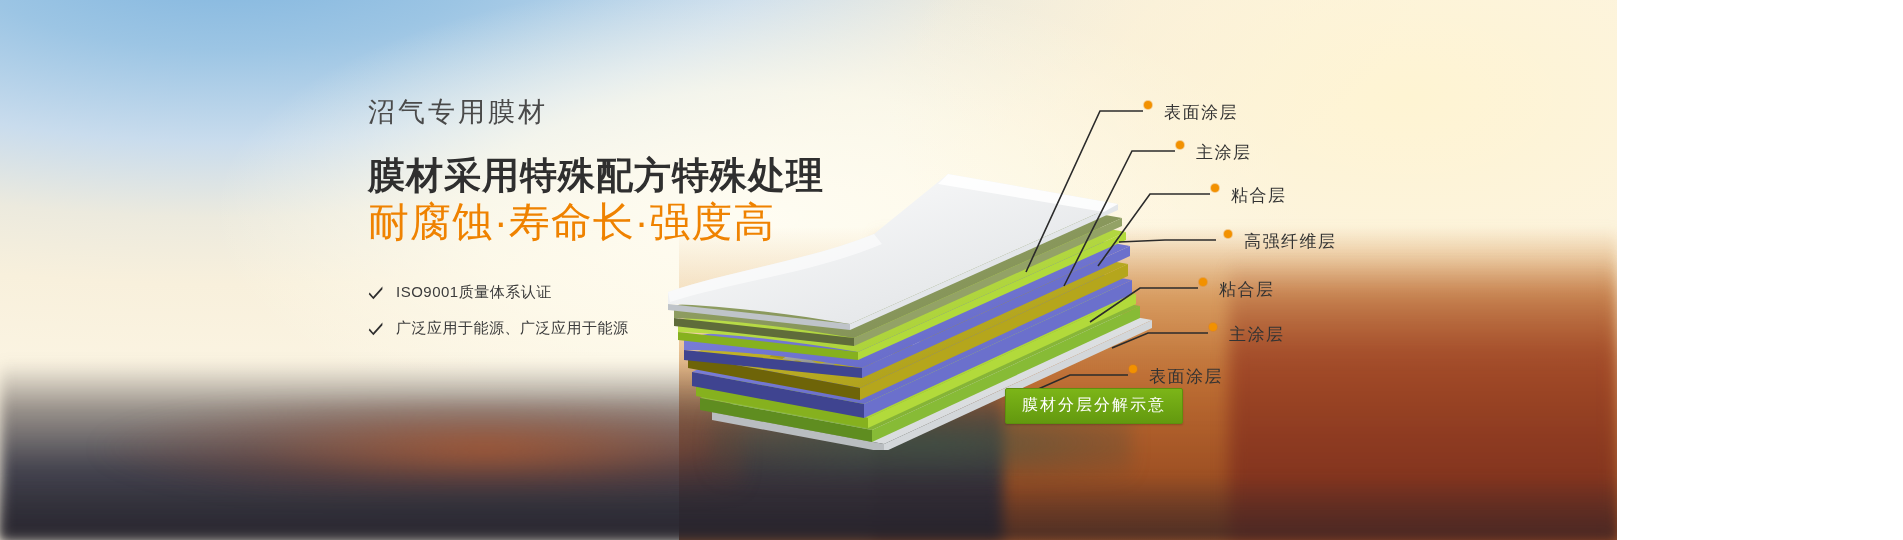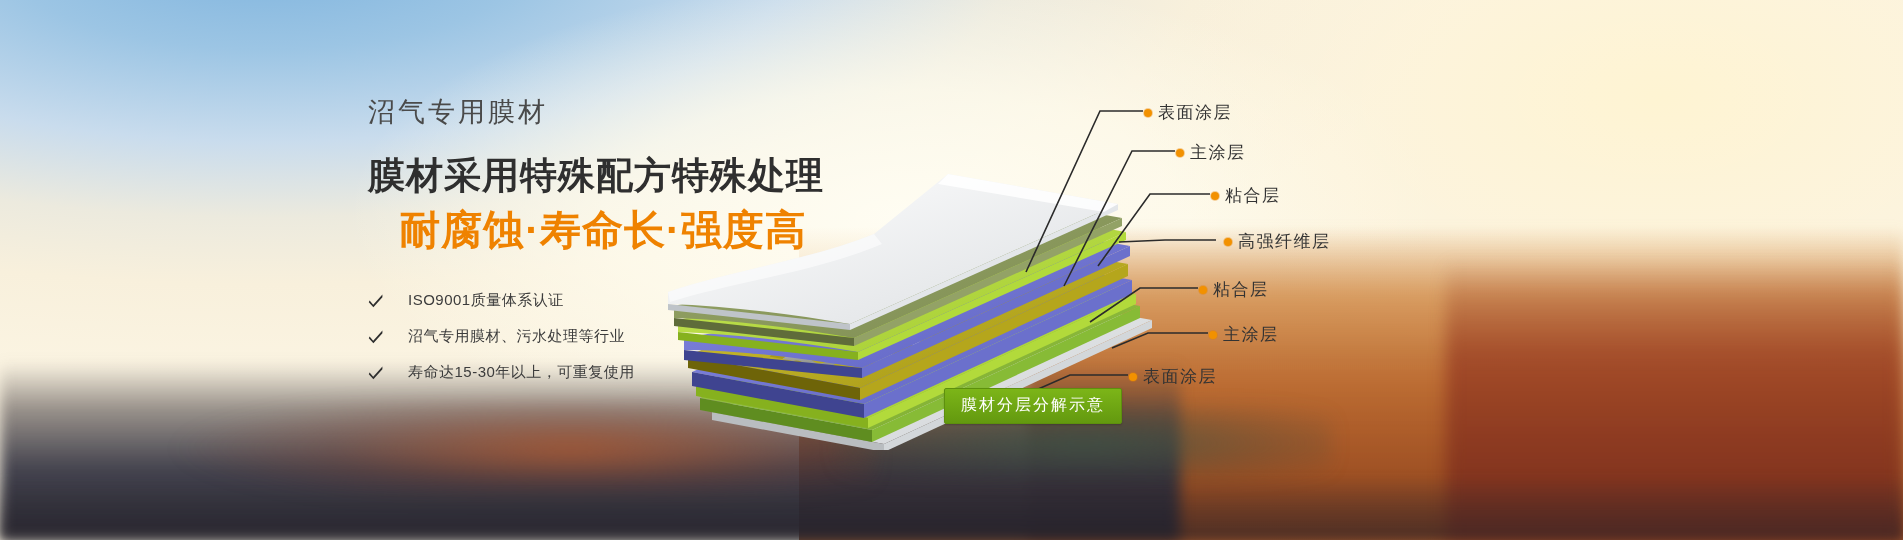--- a/index.html
+++ b/index.html
@@ -1,21 +1,21 @@
 <!DOCTYPE html>
 <html><head>
 <meta charset="utf-8">
 <style>
   html,body{margin:0;padding:0;}
   body{
     width:1903px;height:540px;overflow:hidden;
     font-family:"Liberation Sans","DejaVu Sans",sans-serif;
   }
   .banner{
-    position:relative;width:1903px;height:540px;overflow:hidden;
+    position:relative;width:1617px;height:540px;overflow:hidden;
     background:#f3eddf;
   }
 
   
   .bg-sky{
     position:absolute;inset:0;
     background:
       radial-gradient(1200px 420px at 14% -8%, #7fb4de 0%, #9cc5e4 22%, #c9dced 44%, #eceade 62%, #f8f0dc 78%, #fbf4e2 100%),
       linear-gradient(180deg,#8fbcdf 0%,#bcd6e8 26%,#e8e6d8 48%,#f8f1dc 70%,#f6ead2 100%);
   }
@@ -65,53 +65,52 @@
   .eyebrow{
     font-size:27px;color:#4a4a4a;letter-spacing:3px;line-height:1.25;
     font-weight:400;
   }
   .headline{
     margin-top:24px;
     font-size:37px;font-weight:bold;color:#2f2f2f;letter-spacing:1px;
     line-height:1.2;white-space:nowrap;
   }
   .subhead{
-    margin-top:8px;
-    font-size:41px;font-weight:bold;color:#ef8200;letter-spacing:1px;
-    line-height:1.2;white-space:nowrap;text-align:center;
+    font-size:41px;font-weight:normal;color:#ef8200;letter-spacing:1px;
+    line-height:1.2;white-space:nowrap;
   }
   .features{margin-top:36px;}
   .feature{
-    display:flex;align-items:center;gap:24px;margin-bottom:17px;
+    display:flex;align-items:center;gap:12px;margin-bottom:17px;
     font-size:15px;color:#3c3c3c;letter-spacing:.5px;white-space:nowrap;
   }
   .check{
     width:16px;height:16px;flex:0 0 16px;color:#2e2e2e;
     display:inline-block;line-height:0;
   }
 
   
   .illus{position:absolute;left:660px;top:160px;width:560px;height:290px;}
   .illus svg{display:block;}
 
   
   .callout{
-    position:absolute;display:flex;align-items:center;gap:6px;white-space:nowrap;
+    position:absolute;display:flex;align-items:flex-start;gap:12px;white-space:nowrap;
   }
   .callout .dot{
     width:8px;height:8px;border-radius:50%;background:#f29100;flex:0 0 8px;
     box-shadow:0 0 0 1px rgba(230,130,0,.35);
   }
   .callout .ctext{
     font-size:17px;color:#333333;letter-spacing:1.5px;
   }
   .leader{position:absolute;pointer-events:none;}
 
   .badge{
-    position:absolute;left:944px;top:388px;
+    position:absolute;left:1005px;top:388px;
     background:linear-gradient(180deg,#7cb518 0%,#63990f 100%);
     color:#ffffff;font-size:16px;letter-spacing:2px;
     padding:6px 16px 7px 16px;border-radius:2px;
     border:1px solid #5d900d;
     box-shadow:0 1px 2px rgba(0,0,0,.2);
   }
 </style>
 </head>
 <body>
 
@@ -140,29 +139,21 @@
             </svg>
         </span>
         <span>ISO9001质量体系认证</span>
       </div>
       <div class="feature">
         <span class="check">
           <svg width="16" height="16" viewBox="0 0 16 16">
               <path d="M1.6 7.4 L5.2 11.8 L14.4 1.6 L14.4 4.2 L5.4 14.3 L0.8 9.3 Z" fill="#2e2e2e"></path>
             </svg>
         </span>
-        <span>沼气专用膜材、污水处理等行业</span>
-      </div>
-      <div class="feature">
-        <span class="check">
-          <svg width="16" height="16" viewBox="0 0 16 16">
-              <path d="M1.6 7.4 L5.2 11.8 L14.4 1.6 L14.4 4.2 L5.4 14.3 L0.8 9.3 Z" fill="#2e2e2e"></path>
-            </svg>
-        </span>
-        <span>寿命达15-30年以上，可重复使用</span>
+        <span>广泛应用于能源、广泛应用于能源</span>
       </div>
     </div>
   </div>
 
   <div class="illus">
     <svg width="560" height="290" viewBox="0 0 560 290">
       <defs>
         <linearGradient id="gWhite" x1="0" y1="0" x2="1" y2="1">
           <stop offset="0%" stop-color="#ffffff"></stop>
             <stop offset="100%" stop-color="#dcdfe2"></stop>

